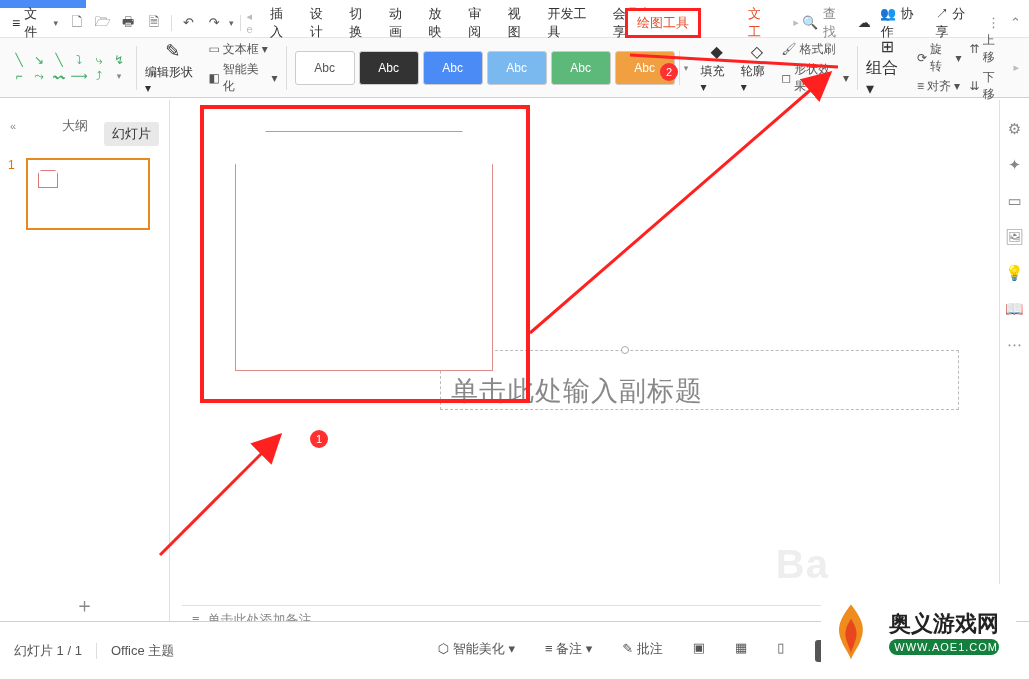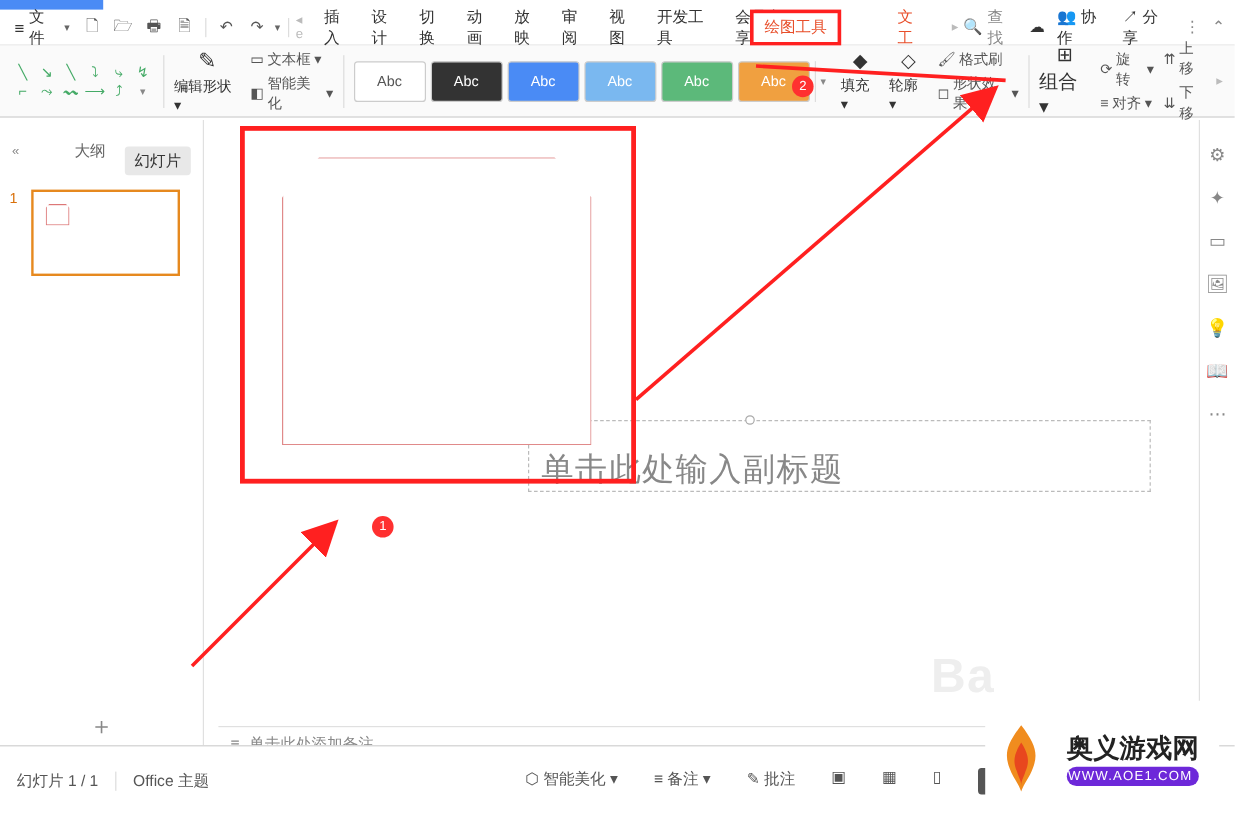--- a/index.html
+++ b/index.html
@@ -70,21 +70,21 @@
 
 .statusbar { position: absolute; left: 0; right: 0; bottom: 0; height: 58px; border-top: 1px solid #d0d0d0; display: flex; align-items: center; padding: 0 14px; gap: 14px; font-size: 13px; color: #555; background: #fff; }
 .statusbar .sep { width: 1px; height: 16px; background: #ddd; }
 .statusbar .right { margin-left: auto; display: flex; align-items: flex-start; gap: 30px; }
 .statusbar .play { width: 26px; height: 22px; background: #555; border-radius: 3px; display: flex; align-items: center; justify-content: center; color: #fff; font-size: 10px; }
 
 
 .watermark { position: absolute; right: 13px; bottom: 0; width: 195px; height: 95px; background: #fff; display: flex; align-items: center; gap: 14px; padding: 6px; border-top-left-radius: 6px; }
 .watermark .flame { width: 48px; height: 60px; }
 .watermark .wm-text { font-size: 22px; font-weight: bold; color: #222; }
-.watermark .wm-url { font-size: 11px; color: #fff; background: #6d28d9; padding: 2px 1px; border-radius: 8px; letter-spacing: 1px; }
+.watermark .wm-url { font-size: 11px; color: #fff; background: #15803d; padding: 2px 1px; border-radius: 8px; letter-spacing: 1px; text-align: right; }
 .baidu-faint { position: absolute; right: 200px; bottom: 48px; font-size: 40px; color: #eee; font-weight: bold; letter-spacing: 1px; pointer-events: none; }
 
 svg { display: block; }
 </style>
 </head>
 <body>
 
 <div class="titlebar">
     <div class="bluetab"></div>
   </div>

